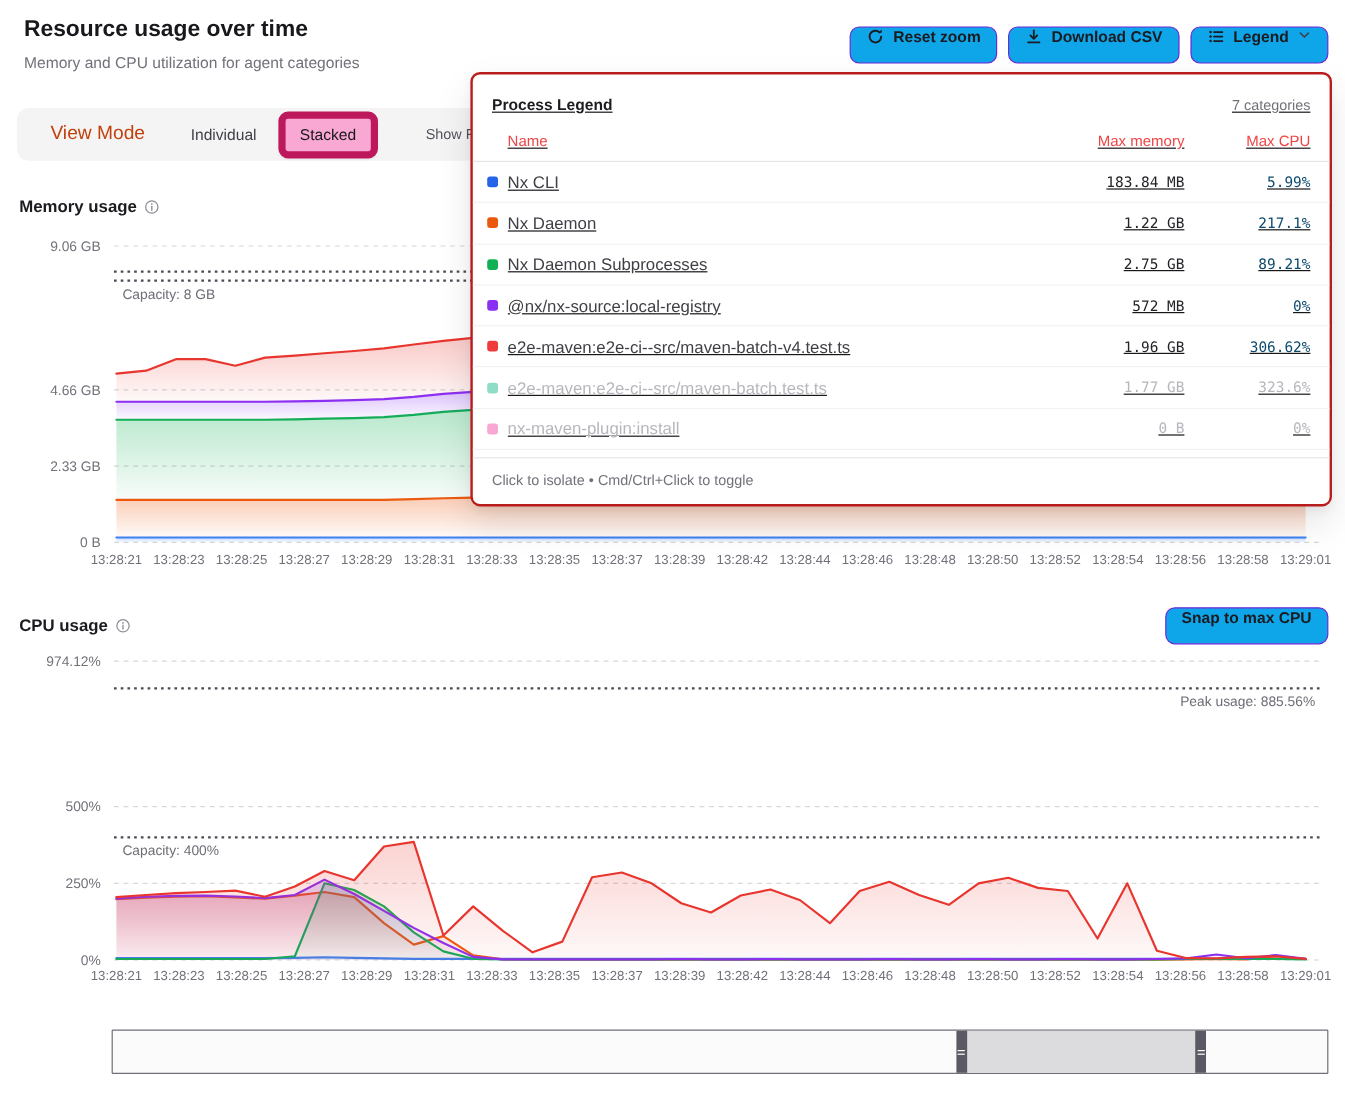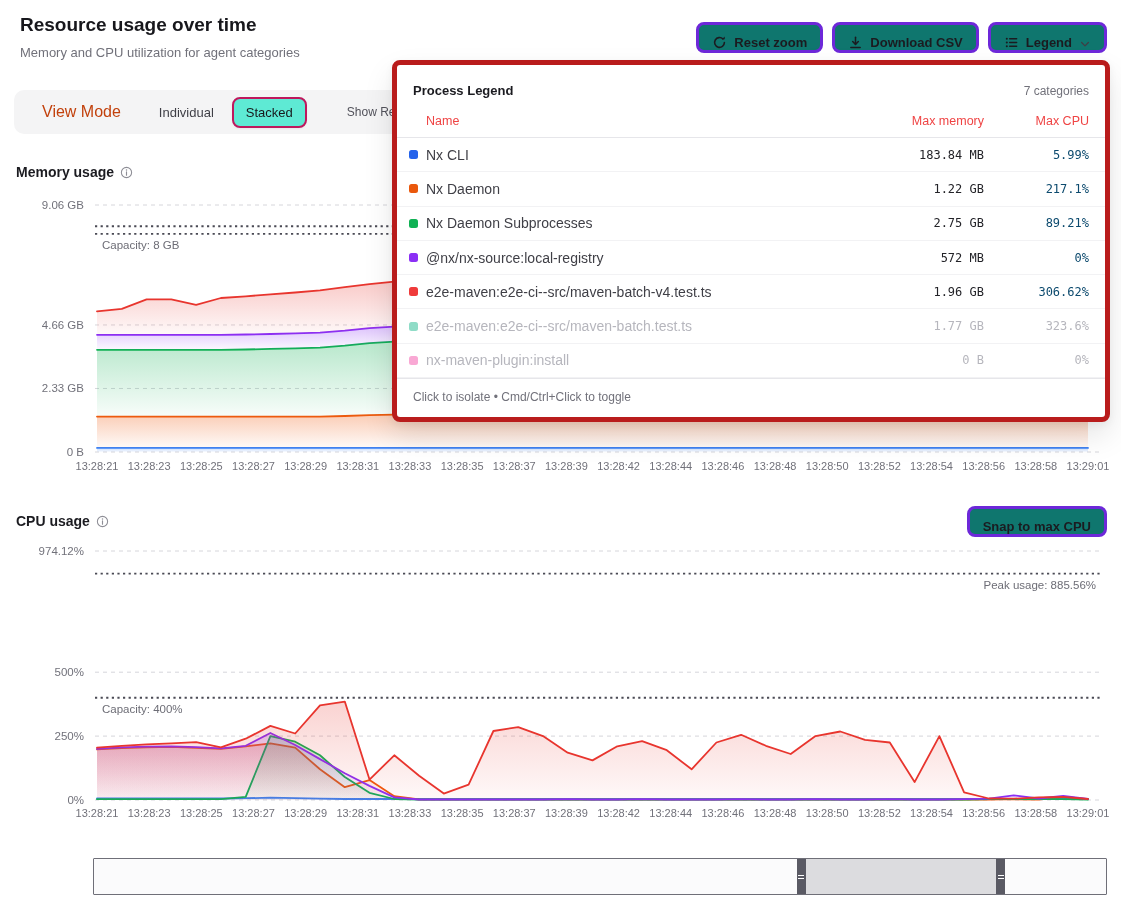--- a/index.html
+++ b/index.html
@@ -2,49 +2,49 @@
 <html><head>
 <meta charset="utf-8">
 <style>
   html,body{margin:0;padding:0;background:#fff;}
   .page{position:relative;width:1121px;height:916px;background:#fff;overflow:hidden;
         font-family:"Liberation Sans",sans-serif;color:#18181b;}
   
   .hdr-title{position:absolute;left:20px;top:14px;font-size:19px;font-weight:700;color:#17171c;}
   .hdr-sub{position:absolute;left:20px;top:45px;font-size:13px;color:#71717a;}
   .hdr-actions{position:absolute;right:14px;top:22px;display:flex;gap:9px;}
-  .btn{display:inline-flex;align-items:flex-end;gap:7px;height:31px;padding:0 13px;background:#0f766e;
-       border:3px solid #6d28d9;border-radius:8px;font-size:13px;font-weight:700;color:#1b1b20;
+  .btn{display:inline-flex;align-items:flex-start;gap:7px;height:31px;padding:0 13px;background:#0ea5e9;
+       border:1px solid #6d28d9;border-radius:8px;font-size:13px;font-weight:700;color:#1b1b20;
        font-family:"Liberation Sans",sans-serif;cursor:pointer;box-sizing:border-box;}
   .btn svg{flex:0 0 auto;}
   
   .toolbar{position:absolute;left:14px;right:14px;top:90px;height:44px;background:#f4f4f5;
            border-radius:10px;display:flex;align-items:center;padding-left:28px;gap:26px;box-sizing:border-box;}
   .tb-label{font-size:16px;color:#c2410c;}
   .seg{display:flex;align-items:center;gap:6px;}
   .seg-item{font-size:13px;color:#3f3f46;padding:6px 12px;cursor:pointer;}
-  .seg-item.selected{background:#5eead4;border:2px solid #be185d;border-radius:8px;color:#18181b;
+  .seg-item.selected{background:#f9a8d4;border:6px solid #be185d;border-radius:8px;color:#18181b;
                      box-shadow:0 1px 2px rgba(0,0,0,.05);}
   .tb-ref{font-size:12px;color:#52525b;margin-left:14px;}
   
   .sec-title{position:absolute;left:16px;font-size:14px;font-weight:700;color:#1b1b20;
              display:flex;align-items:center;gap:6px;}
   .chart-svg{position:absolute;left:0;width:1121px;height:292px;display:block;}
   .snap-btn{position:absolute;right:14px;top:506px;}
   
   .brush{position:absolute;left:93px;top:858px;width:1014px;height:37px;border:1.5px solid #6f6f78;
          background:#fbfbfc;box-sizing:border-box;border-radius:1px;cursor:pointer;}
   .brush-sel{position:absolute;top:0;bottom:0;background:#dcdcdf;}
   .brush-handle{position:absolute;top:0;bottom:0;width:9px;background:#5a5a64;display:flex;
                 flex-direction:column;justify-content:center;align-items:center;gap:2px;cursor:ew-resize;}
   .brush-handle i{display:block;width:6px;height:1px;background:#fff;}
   
   .popup{position:absolute;left:392px;top:60px;width:718px;height:362px;background:#fff;
-         border:5px solid #b91c1c;border-radius:8px;box-sizing:border-box;z-index:20;
-         box-shadow:0 14px 30px rgba(0,0,0,.10),0 3px 8px rgba(0,0,0,.05);}
+         border:2px solid #b91c1c;border-radius:8px;box-sizing:border-box;z-index:20;
+         box-shadow:0 14px 30px rgba(0,0,0,.10),0 3px 8px rgba(0,0,0,.05);text-decoration:underline;}
   .pp-head{display:flex;justify-content:space-between;align-items:center;padding:18px 16px 0 16px;}
   .pp-title{font-size:13px;font-weight:700;color:#1b1b20;}
   .pp-count{font-size:12px;color:#71717a;}
   .pp-cols{display:flex;align-items:center;margin-top:16px;padding:0 16px 9px 12px;
            font-size:12.5px;color:#ef4444;border-bottom:1px solid #e6e6ea;}
   .pp-col-name{flex:1;padding-left:17px;}
   .pp-col-mem{width:130px;text-align:right;}
   .pp-col-cpu{width:105px;text-align:right;}
   .lg-row{display:flex;align-items:center;height:33.3px;padding:0 16px 0 12px;
           border-bottom:1px solid #f2f2f4;cursor:pointer;}

